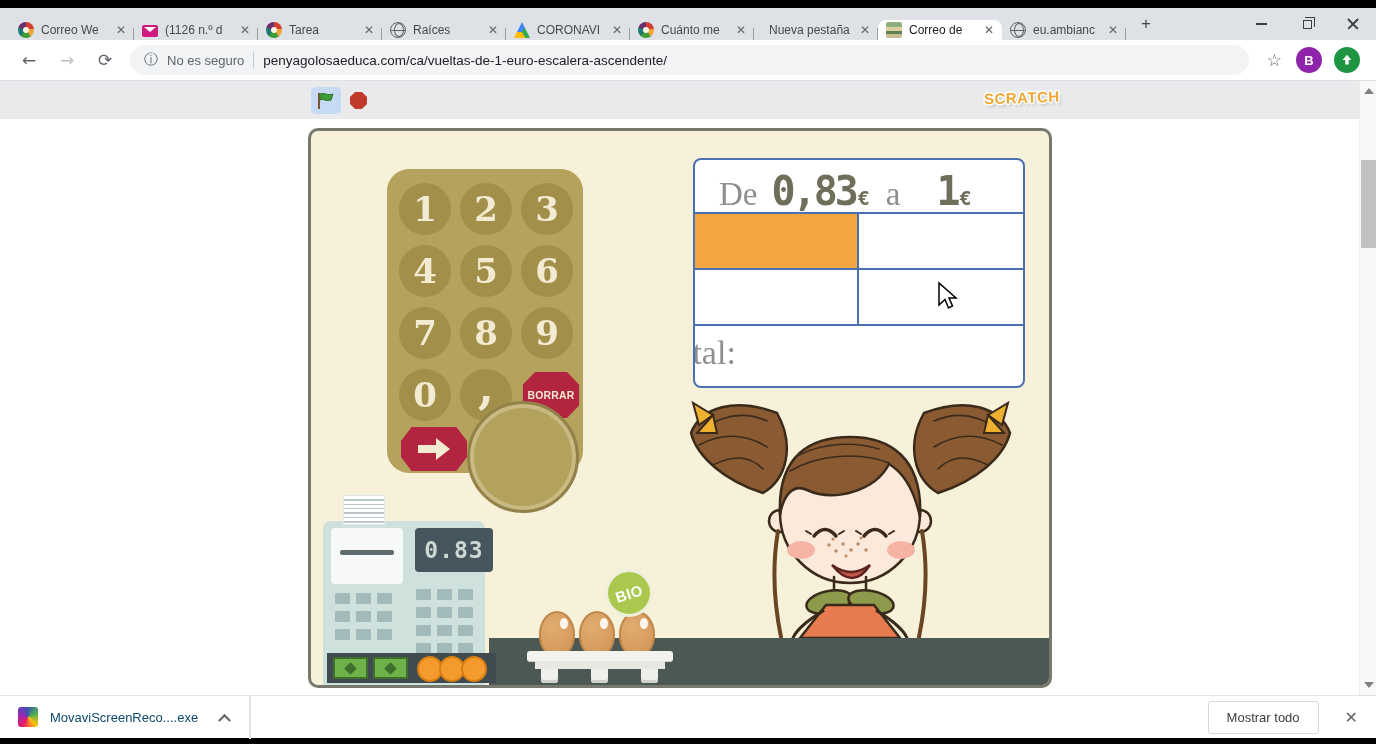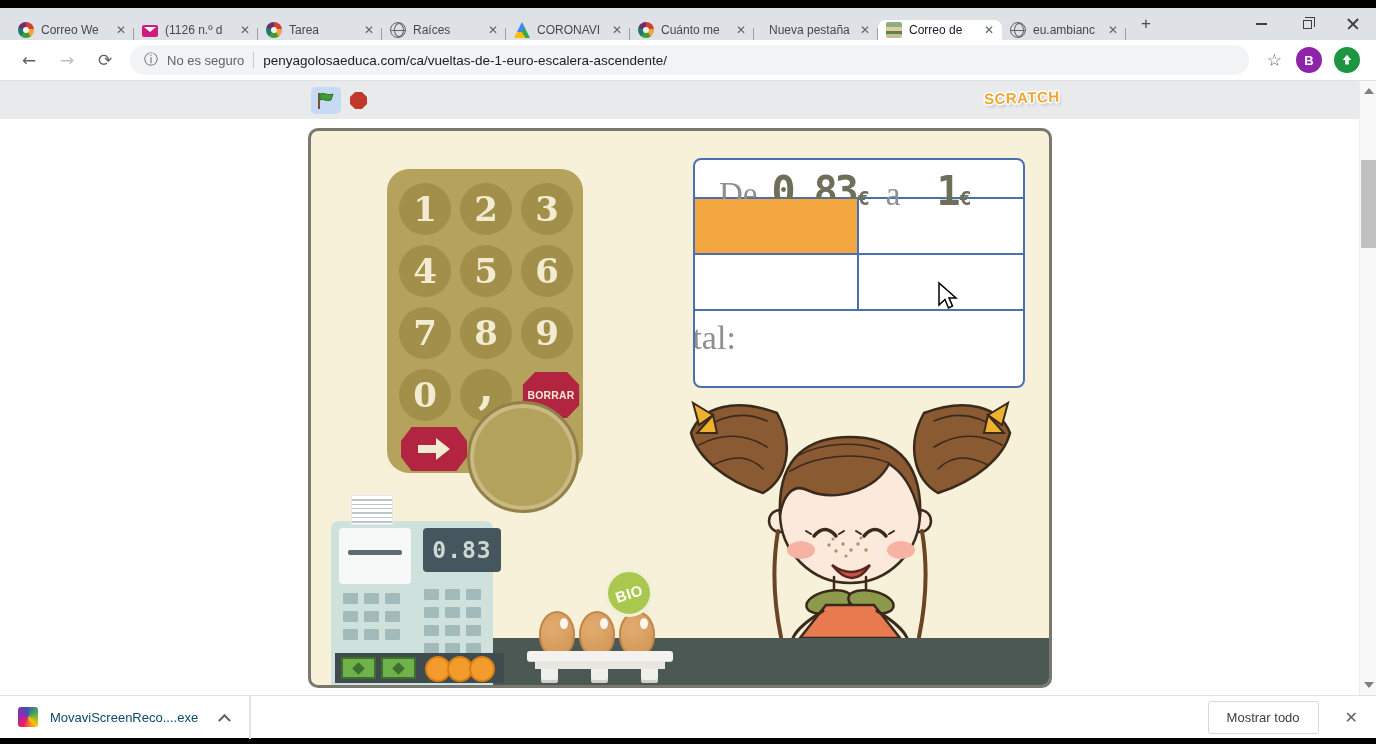--- a/index.html
+++ b/index.html
@@ -96,36 +96,36 @@
       font-family:"Liberation Sans",sans-serif; font-size:11px; letter-spacing:.2px; transform:scaleX(.95); }
   #enter-btn { position:absolute; left:14px; top:258px; width:66px; height:44px; background:#b22440;
       clip-path:polygon(16% 0,84% 0,100% 32%,100% 68%,84% 100%,16% 100%,0 68%,0 32%);
       display:flex; align-items:center; justify-content:center; }
   #coin-circle { position:absolute; left:156px; top:270px; width:112px; height:112px; border-radius:50%;
       background:#b3a25c; border:3px solid #93814a; box-shadow:inset 0 0 0 4px rgba(248,241,217,.30); }
 
   
   #answer-table { position:absolute; left:382px; top:27px; width:332px; height:230px; background:#fff;
       border:2px solid #4b70b2; border-radius:8px; overflow:hidden; }
-  #at-header { height:39px; border-bottom:2px solid #4b70b2; display:flex; align-items:baseline;
+  #at-header { height:54px; border-bottom:2px solid #4b70b2; display:flex; align-items:baseline;
       padding:8px 0 0 24px; }
   .serif-txt { font-family:"Liberation Serif",serif; color:#8f8f8f; font-size:33px; }
   .stencil { font-family:"DejaVu Sans Mono",monospace; font-weight:800; color:#6f6e5a; font-size:40px;
       letter-spacing:-3px; }
   .stencil.small { font-size:20px; letter-spacing:0; margin-left:2px; }
   .at-row { height:56px; border-bottom:2px solid #4b70b2; display:flex; }
   .at-cell { width:166px; height:100%; border-right:2px solid #4b70b2; }
   .at-cell.right { border-right:none; }
   .at-cell.filled { background:#f1a640; }
   #at-total { height:54px; display:flex; align-items:center; }
   #at-total .serif-txt { font-size:34px; transform:translateX(-38px); }
 
   
   #counter { position:absolute; left:178px; top:507px; width:566px; height:47px; background:#4c5854; }
-  #register { position:absolute; left:20px; top:390px; width:162px; height:167px; background:#cfe1dd;
+  #register { position:absolute; left:12px; top:390px; width:162px; height:167px; background:#cfe1dd;
       border-radius:8px 8px 0 0; }
   #rcpt-paper { position:absolute; left:21px; top:-25px; width:40px; height:28px;
       background:repeating-linear-gradient(180deg,#fff 0 3px,#bcc5c7 3px 4.5px); box-shadow:0 0 0 1px #e3e7e7; }
   #printer { position:absolute; left:8px; top:7px; width:72px; height:56px; background:#f6f9f8; border-radius:4px; }
   #printer-slot { position:absolute; left:9px; top:22px; width:54px; height:5px; background:#5c6c6c; border-radius:2px; }
   #reg-display { position:absolute; left:92px; top:7px; width:78px; height:44px; background:#46565e;
       border-radius:4px; display:flex; align-items:center; justify-content:center; }
   #reg-display span { font-family:"DejaVu Sans Mono",monospace; font-weight:bold; font-size:23px;
       color:#ccd8d1; letter-spacing:1px; }
   .regkeys { position:absolute; display:grid; grid-template-columns:repeat(3,15px); gap:7px 6px; }

